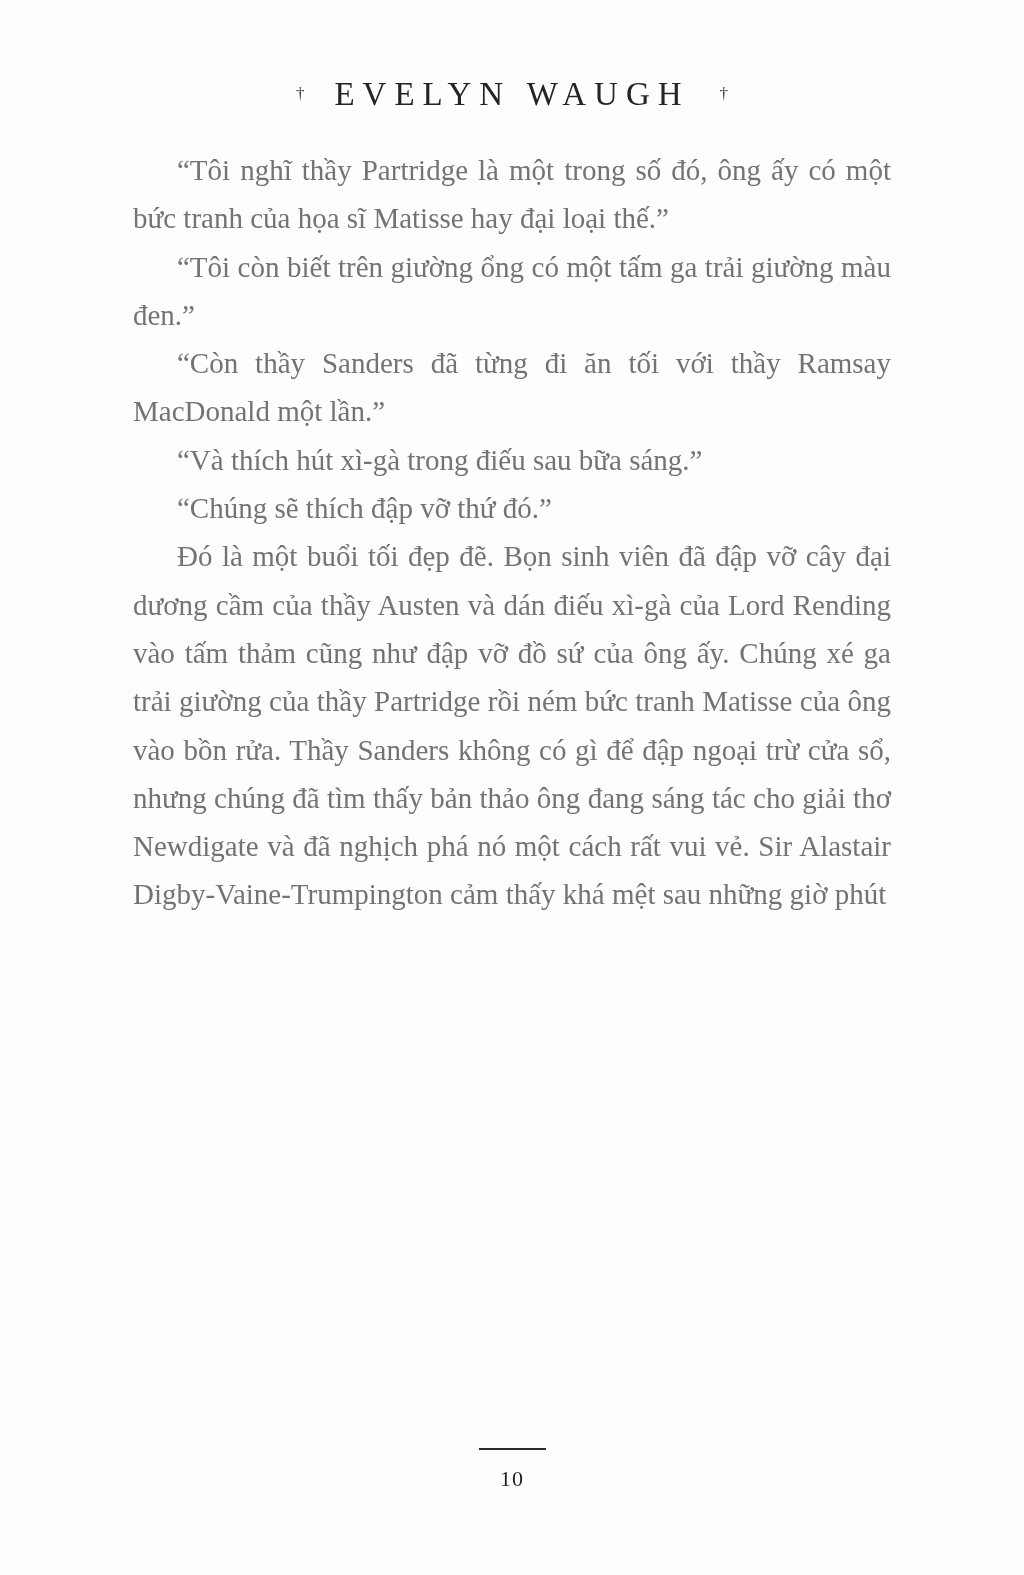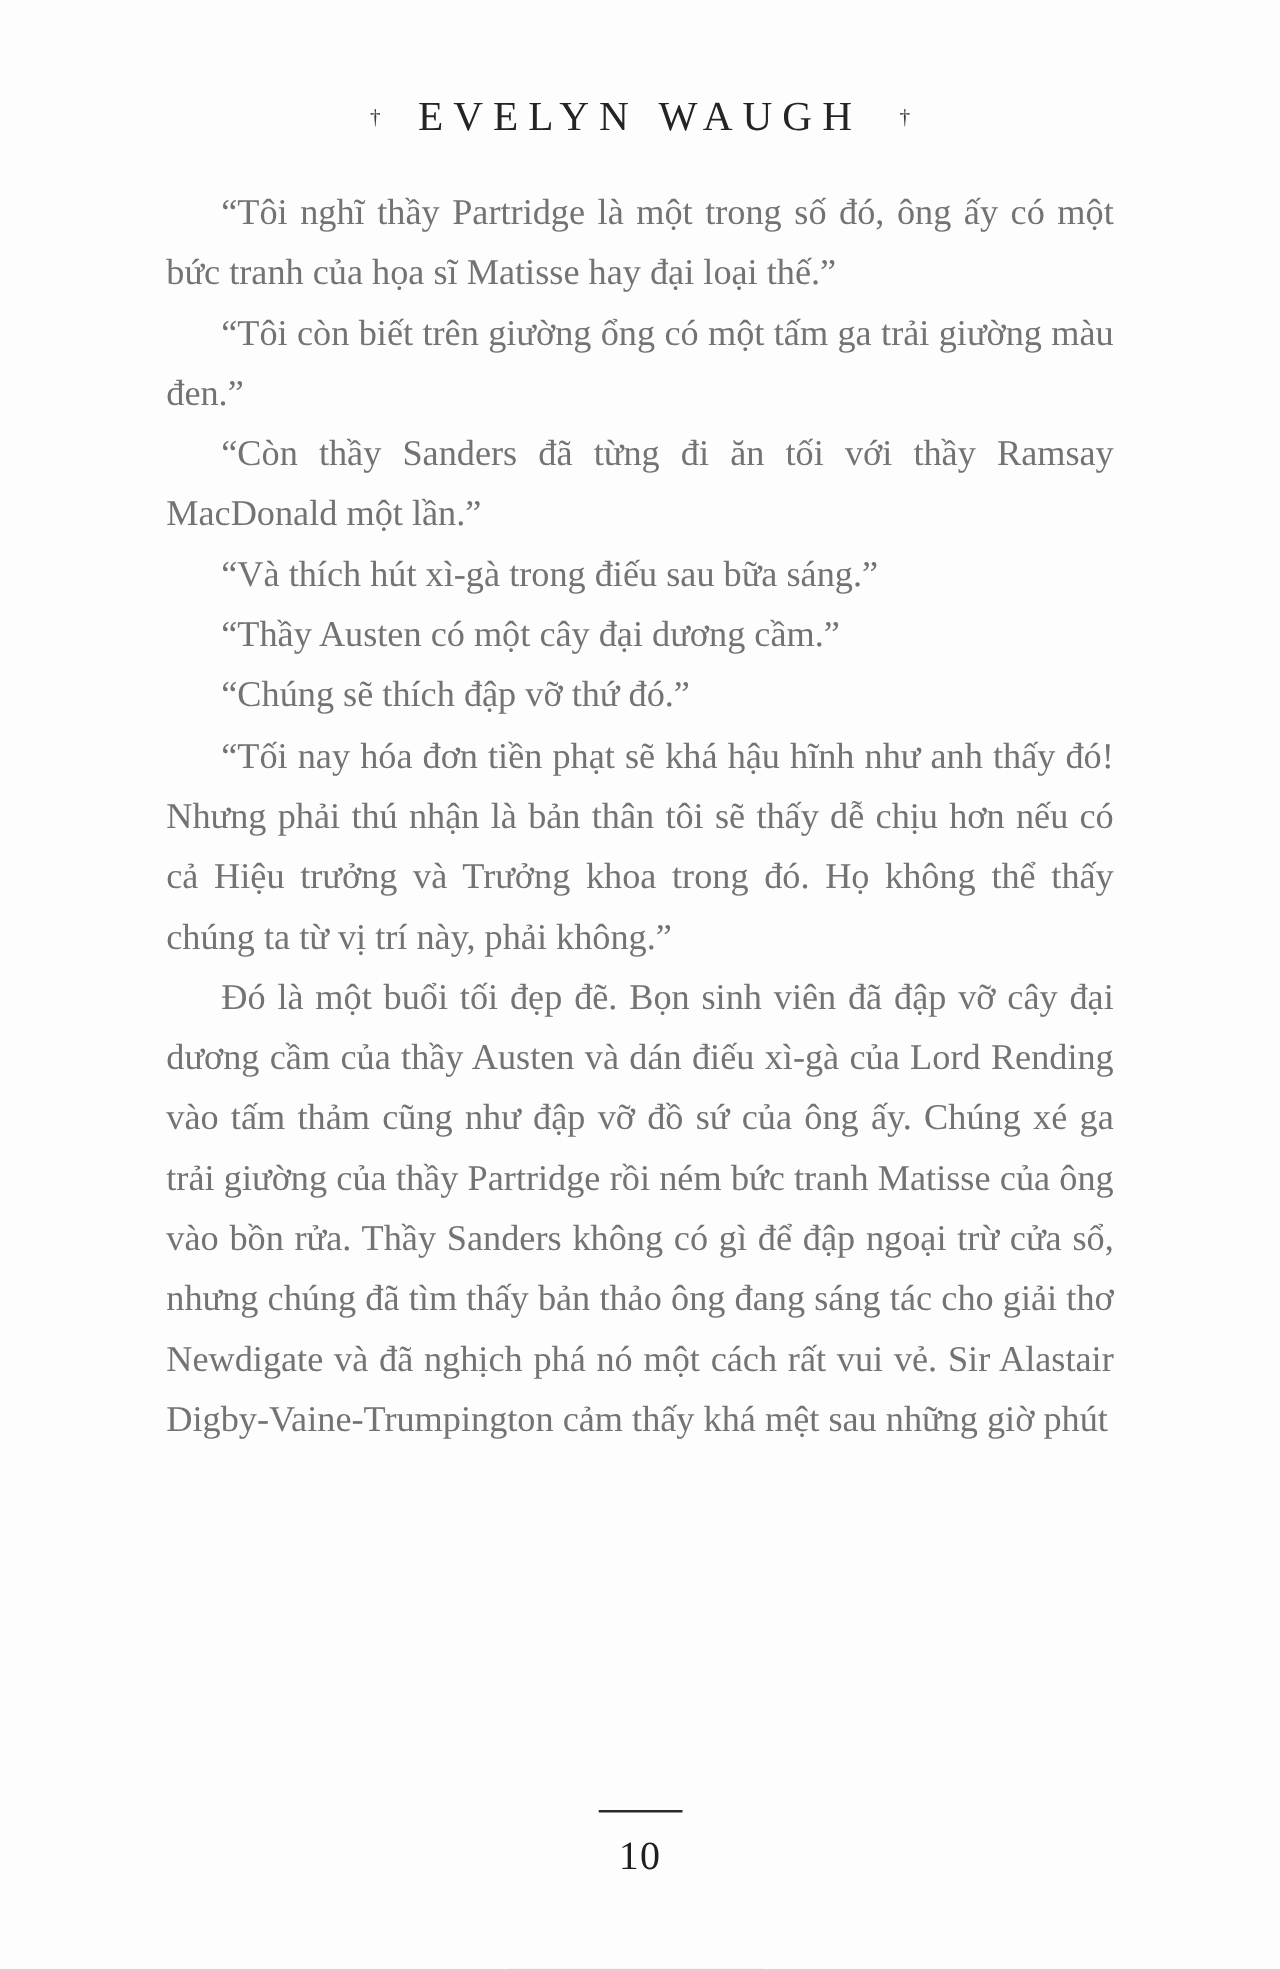--- a/index.html
+++ b/index.html
@@ -73,21 +73,21 @@
 
   .footer-rule {
     width: 67px;
     height: 0;
     border-top: 2px solid #2a2a2a;
     margin: 0 auto;
   }
 
   .page-number {
     margin-top: 16px;
-    font-size: 32px;
+    font-size: 22px;
     letter-spacing: 1px;
     color: #1f1f1f;
   }
 </style>
 </head>
 <body>
 
 <div class="page">
 
   <header class="page-header">
@@ -95,23 +95,21 @@
     <span class="author-name">EVELYN WAUGH</span>
     <span class="ornament">†</span>
   </header>
 
   <main class="page-body">
 
   <p class="para">“Tôi nghĩ thầy Partridge là một trong số đó, ông ấy có một bức tranh của họa sĩ Matisse hay đại loại thế.”</p>
       <p class="para">“Tôi còn biết trên giường ổng có một tấm ga trải giường màu đen.”</p>
       <p class="para">“Còn thầy Sanders đã từng đi ăn tối với thầy Ramsay MacDonald một lần.”</p>
       <p class="para">“Và thích hút xì-gà trong điếu sau bữa sáng.”</p>
-      <p class="para">“Thầy Austen có một cây đại dương cầm.”</p>
       <p class="para">“Chúng sẽ thích đập vỡ thứ đó.”</p>
-      <p class="para">“Tối nay hóa đơn tiền phạt sẽ khá hậu hĩnh như anh thấy đó! Nhưng phải thú nhận là bản thân tôi sẽ thấy dễ chịu hơn nếu có cả Hiệu trưởng và Trưởng khoa trong đó. Họ không thể thấy chúng ta từ vị trí này, phải không.”</p>
       <p class="para">Đó là một buổi tối đẹp đẽ. Bọn sinh viên đã đập vỡ cây đại dương cầm của thầy Austen và dán điếu xì-gà của Lord Rending vào tấm thảm cũng như đập vỡ đồ sứ của ông ấy. Chúng xé ga trải giường của thầy Partridge rồi ném bức tranh Matisse của ông vào bồn rửa. Thầy Sanders không có gì để đập ngoại trừ cửa sổ, nhưng chúng đã tìm thấy bản thảo ông đang sáng tác cho giải thơ Newdigate và đã nghịch phá nó một cách rất vui vẻ. Sir Alastair Digby-Vaine-Trumpington cảm thấy khá mệt sau những giờ phút</p>
     </main>
 
   <footer class="page-footer">
     <div class="footer-rule"></div>
     <div class="page-number">10</div>
   </footer>
 
 </div>
 

